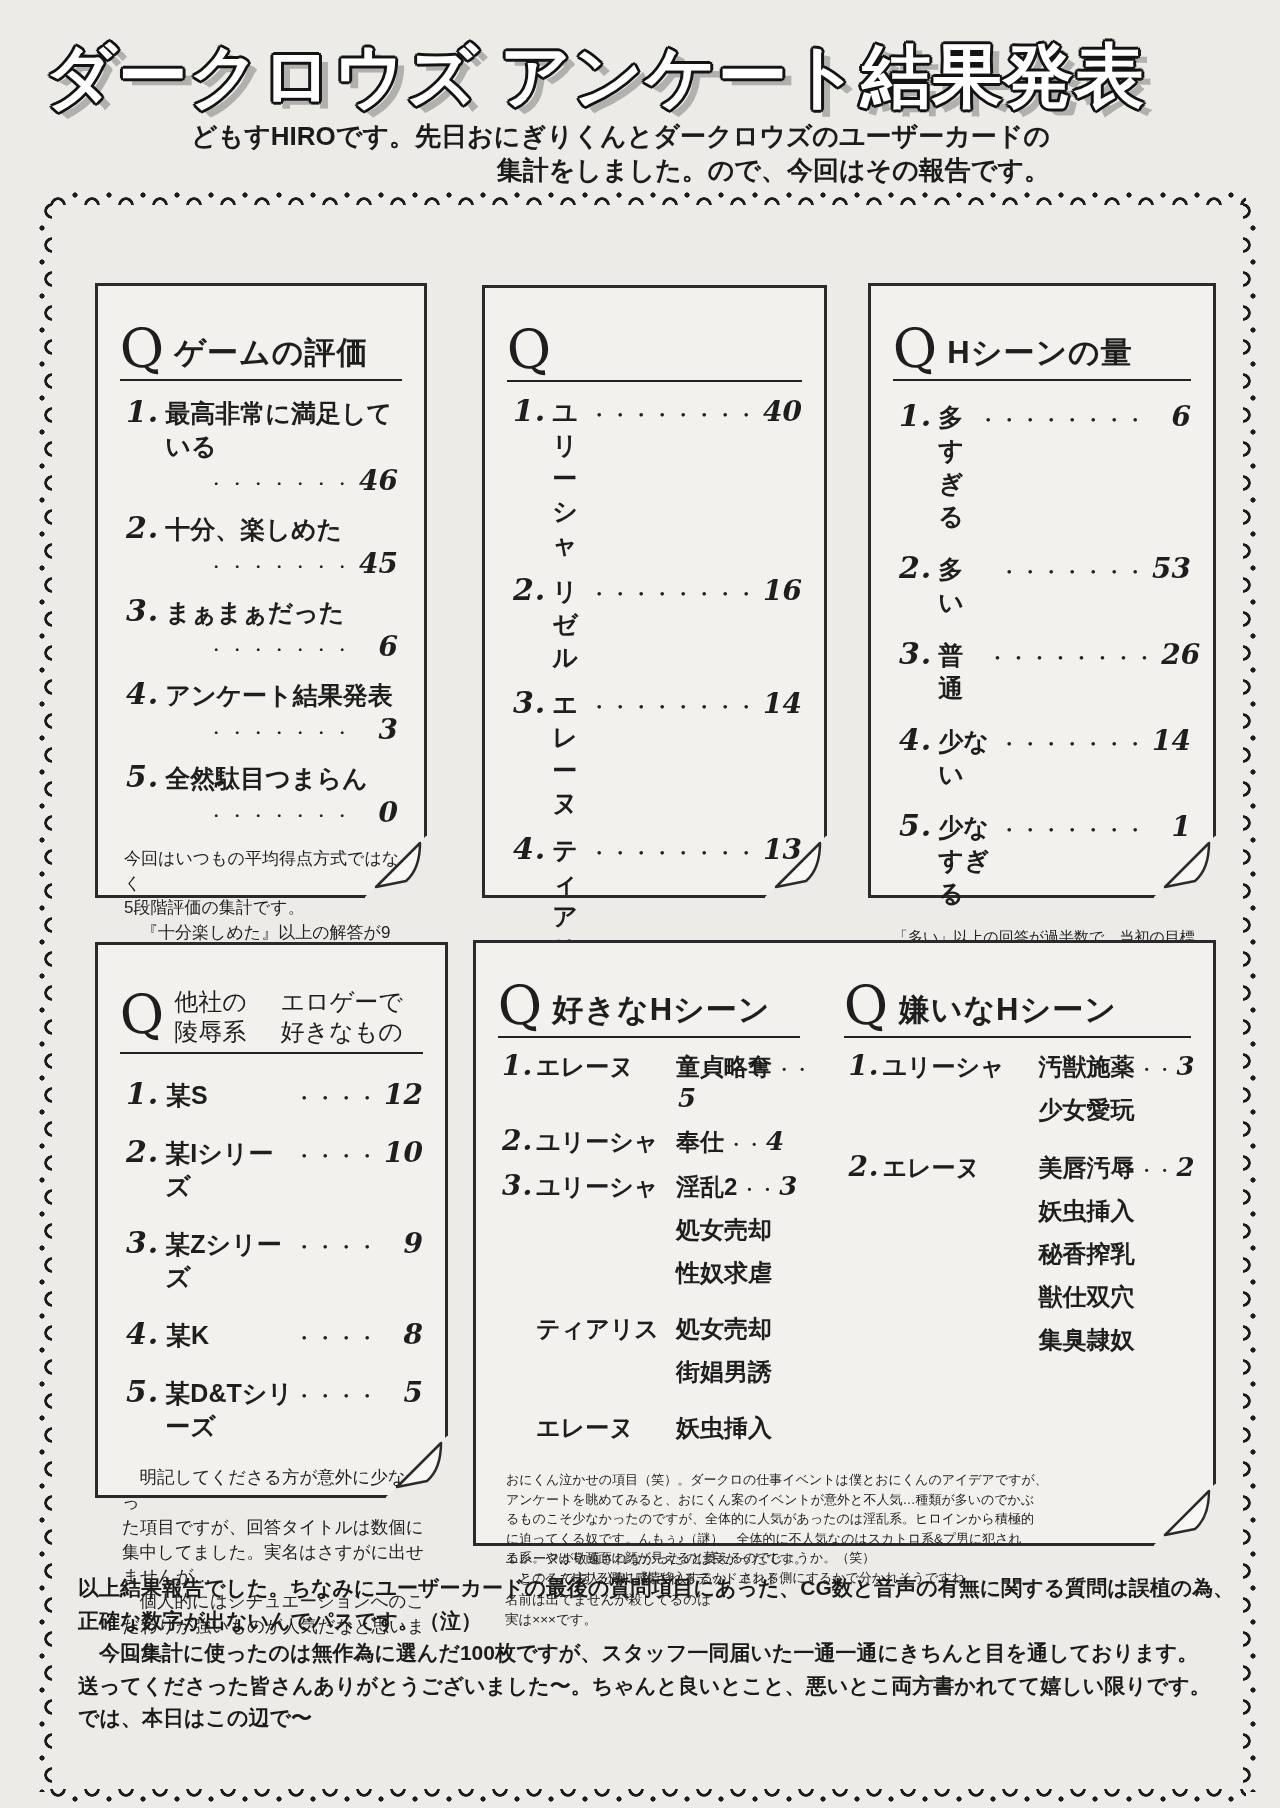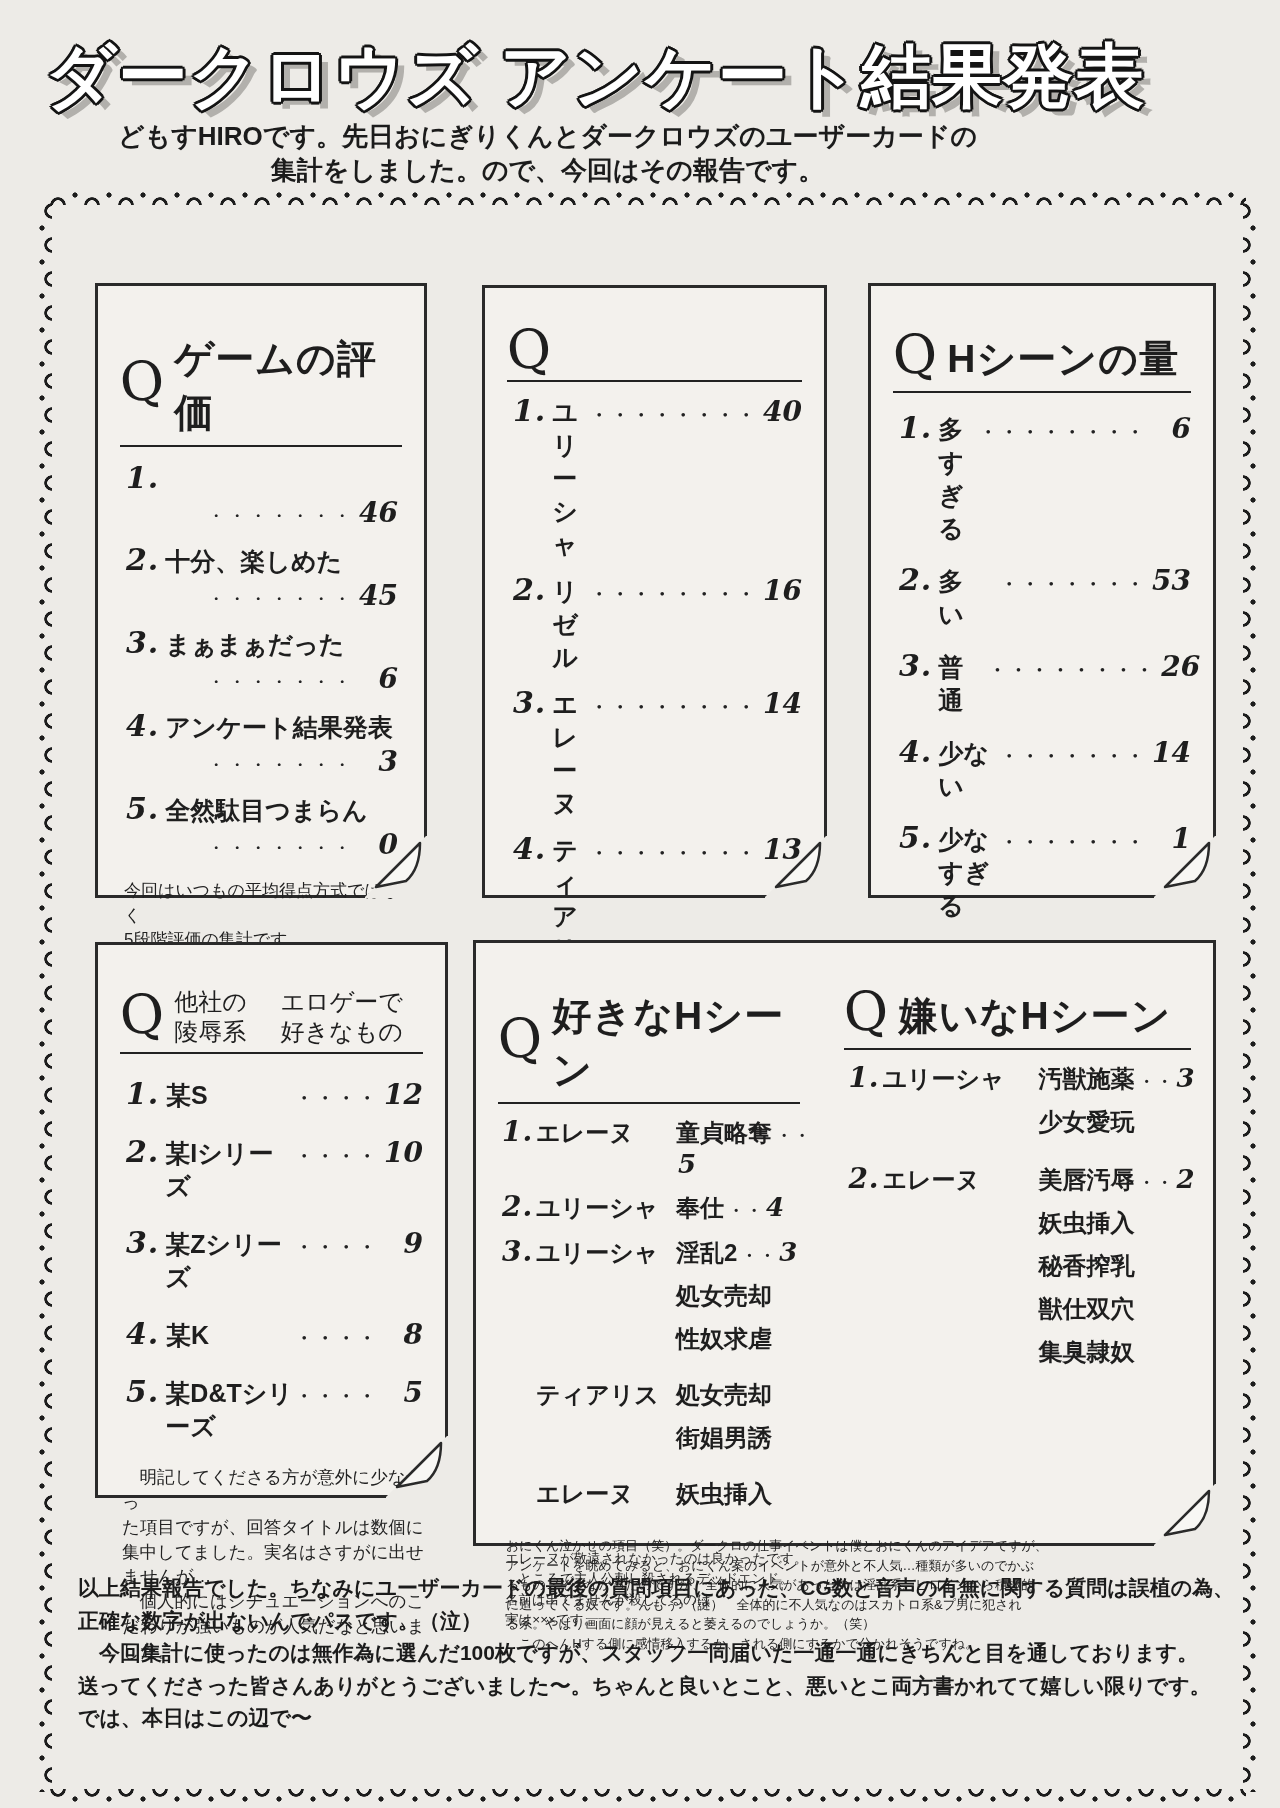--- a/index.html
+++ b/index.html
@@ -17,21 +17,21 @@
     text-align:center; white-space:nowrap;
     font-size:70px; font-weight:900; letter-spacing:1px;
     color:#fff;
     text-shadow:
       -3px 0 0 #141414, 3px 0 0 #141414, 0 -3px 0 #141414, 0 3px 0 #141414,
       -2px -2px 0 #141414, 2px -2px 0 #141414, -2px 2px 0 #141414, 2px 2px 0 #141414,
       9px 7px 0 #b2b0ac;
   }
   .subtitle {
     position:absolute; top:120px; left:45px; width:1005px;
-    text-align:center; font-size:26px; font-weight:700; line-height:1.3;
+    text-align:right; font-size:26px; font-weight:700; line-height:1.3;
     white-space:pre-line; color:#1b1b1b;
   }
   
   .frame { position:absolute; left:45px; top:198px; width:1205px; height:1598px; }
   .wave { position:absolute; }
   .wave.h {
     height:16px; left:4px; right:4px; background-repeat:repeat-x; background-size:34px 16px;
     background-image:
       radial-gradient(circle 8px at 9px 16px, transparent 4.6px, #1c1c1c 5px 7.4px, transparent 8px),
       radial-gradient(circle 3px at 26px 6px, #1c1c1c 2.3px, transparent 2.9px);
@@ -60,21 +60,21 @@
   
   .qhead {
     margin:38px 22px 0 22px; padding-bottom:5px;
     border-bottom:2.5px solid #222;
     display:flex; align-items:center; gap:10px;
   }
   .qmark {
     font-family:"DejaVu Serif",serif; font-size:54px; line-height:0.9;
     font-weight:500; transform:rotate(-6deg); display:inline-block;
   }
-  .qtitle { font-size:39px; font-weight:700; letter-spacing:1px; padding-top:8px; }
+  .qtitle { font-size:31px; font-weight:700; letter-spacing:1px; padding-top:8px; }
   .qtitle-2line { display:flex; font-size:24px; font-weight:400; line-height:1.25; padding-top:4px; }
   .qtitle-2line .l2 { padding-left:22px; }
   
   .num {
     font-family:"DejaVu Serif",serif; font-style:italic; font-weight:700;
     font-size:30px; margin-right:6px; letter-spacing:1px;
   }
   .leader { letter-spacing:3px; font-size:18px; color:#222; }
   .val {
     font-family:"DejaVu Serif",serif; font-style:italic; font-weight:600;
@@ -128,20 +128,21 @@
   <div class="wave v right"></div>
 
   <section class="panel" id="p1">
     <div class="qhead">
       <span class="qmark">Q</span>
       <span class="qtitle">ゲームの評価</span>
     </div>
     <div class="item2l">
       <div class="l1">
           <span class="num">1.</span>
+          <span>最高非常に満足している</span>
         </div>
       <div class="l2">
           <span class="leader">・・・・・・・</span>
           <span class="val">46</span>
         </div>
     </div>
     <div class="item2l">
       <div class="l1">
           <span class="num">2.</span>
           <span>十分、楽しめた</span>

